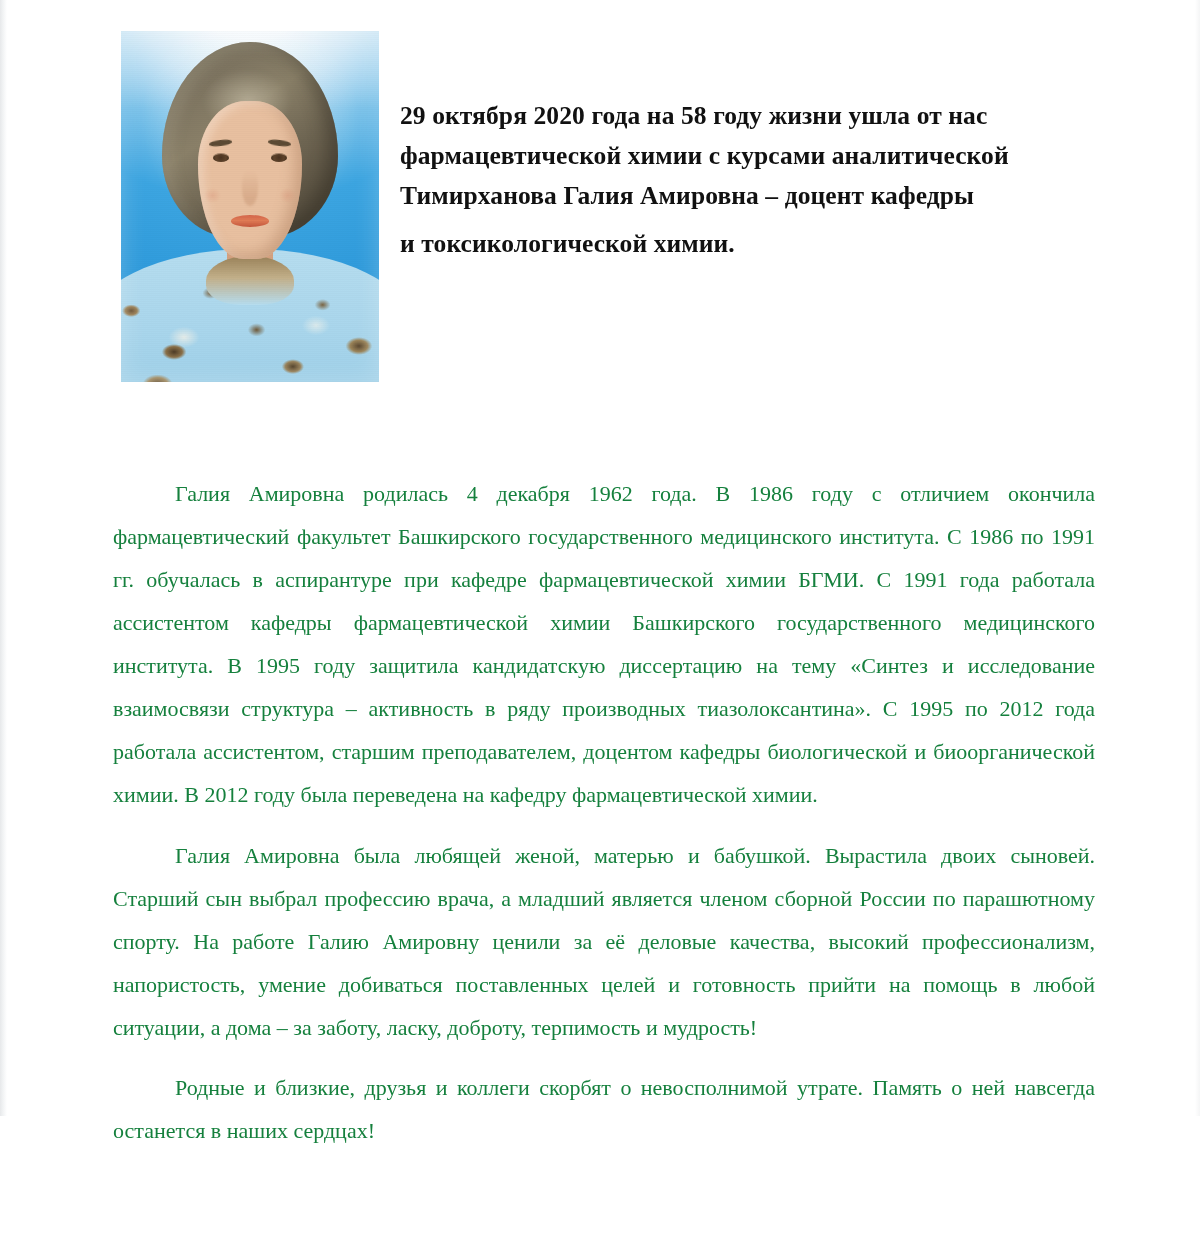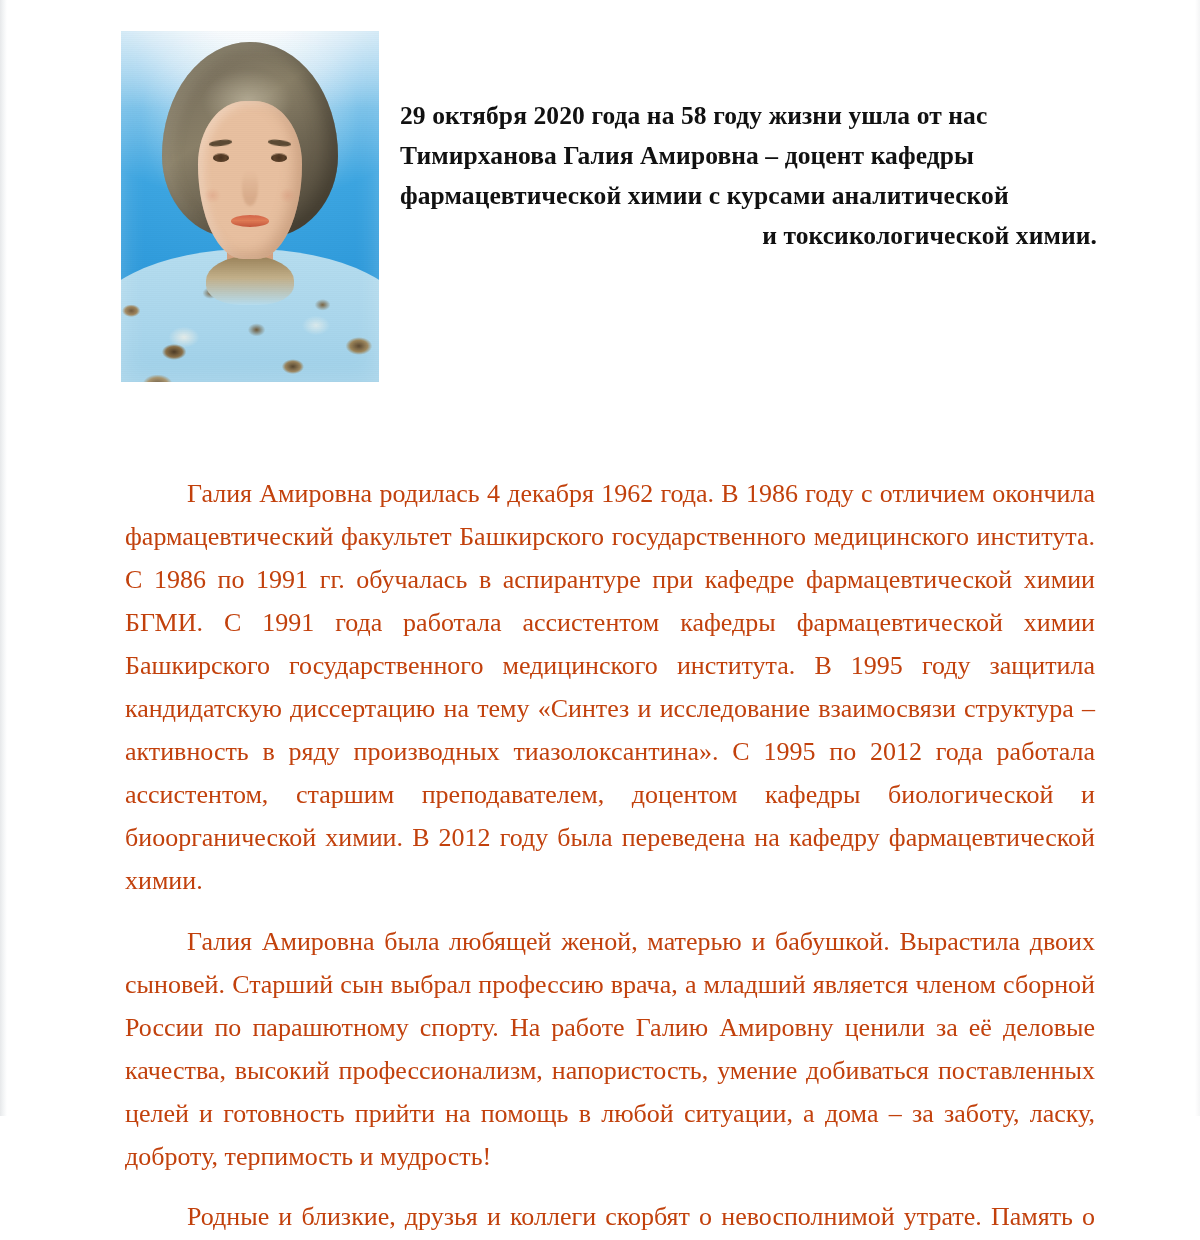--- a/index.html
+++ b/index.html
@@ -256,47 +256,47 @@
     width: 697px;
     font-weight: bold;
     font-size: 25.5px;
     line-height: 40px;
     text-align: justify;
     text-justify: inter-word;
     letter-spacing: .1px;
     color: #111111;
   }
   .headline > span { display: block; }
-  .headline .last { text-align: right; }
+  .headline .last { text-align: left; margin-top: 8px; }
 
   
   .dates {
     position: absolute;
     left: 113px;
     top: 412px;
     font-size: 25px;
     letter-spacing: .6px;
     color: #141414;
   }
 
   
   .body-text {
     position: absolute;
     left: 113px;
     top: 472px;
     width: 982px;
   }
   .body-text p {
-    margin: 0 0 14px 12px;
-    font-size: 26px;
+    margin: 0 0 14px 0;
+    font-size: 22px;
     line-height: 43px;
     text-align: justify;
     text-justify: inter-word;
     text-indent: 62px;
-    color: #c2410c;
+    color: #15803d;
   }
   .body-text p:last-child { margin-bottom: 0; }
   .body-text p.p2 { margin-top: 18px; font-family: Liberation Serif, serif; }
   .body-text p.p3 { margin-top: 17px; }
 </style>
 </head>
 <body>
 
 <div class="page">
 
@@ -322,22 +322,22 @@
         <div class="cheek r"></div>
         <div class="nose"></div>
         <div class="lips"></div>
         <div class="soft"></div>
         <div class="photo-grain"></div>
       </div>
     </div>
 
     <div class="headline">
       <span>29 октября 2020 года на 58 году жизни ушла от нас</span>
+      <span>фармацевтической химии с курсами аналитической</span>
       <span>Тимирханова Галия Амировна – доцент кафедры</span>
-      <span>фармацевтической химии с курсами аналитической</span>
       <span class="last">и токсикологической химии.</span>
     </div>
 
   </div>
 
 
   <div class="body-text">
     <p class="p1">Галия Амировна родилась 4 декабря 1962 года. В 1986 году с отличием окончила фармацевтический факультет Башкирского государственного медицинского института. С 1986 по 1991 гг. обучалась в аспирантуре при кафедре фармацевтической химии БГМИ. С 1991 года работала ассистентом кафедры фармацевтической химии Башкирского государственного медицинского института. В 1995 году защитила кандидатскую диссертацию на тему «Синтез и исследование взаимосвязи структура – активность в ряду производных тиазолоксантина». С 1995 по 2012 года работала ассистентом, старшим преподавателем, доцентом кафедры биологической и биоорганической химии. В 2012 году была переведена на кафедру фармацевтической химии.</p>
     <p class="p2">Галия Амировна была любящей женой, матерью и бабушкой. Вырастила двоих сыновей. Старший сын выбрал профессию врача, а младший является членом сборной России по парашютному спорту. На работе Галию Амировну ценили за её деловые качества, высокий профессионализм, напористость, умение добиваться поставленных целей и готовность прийти на помощь в любой ситуации, а дома – за заботу, ласку, доброту, терпимость и мудрость!</p>
     <p class="p3">Родные и близкие, друзья и коллеги скорбят о невосполнимой утрате. Память о ней навсегда останется в наших сердцах!</p>

